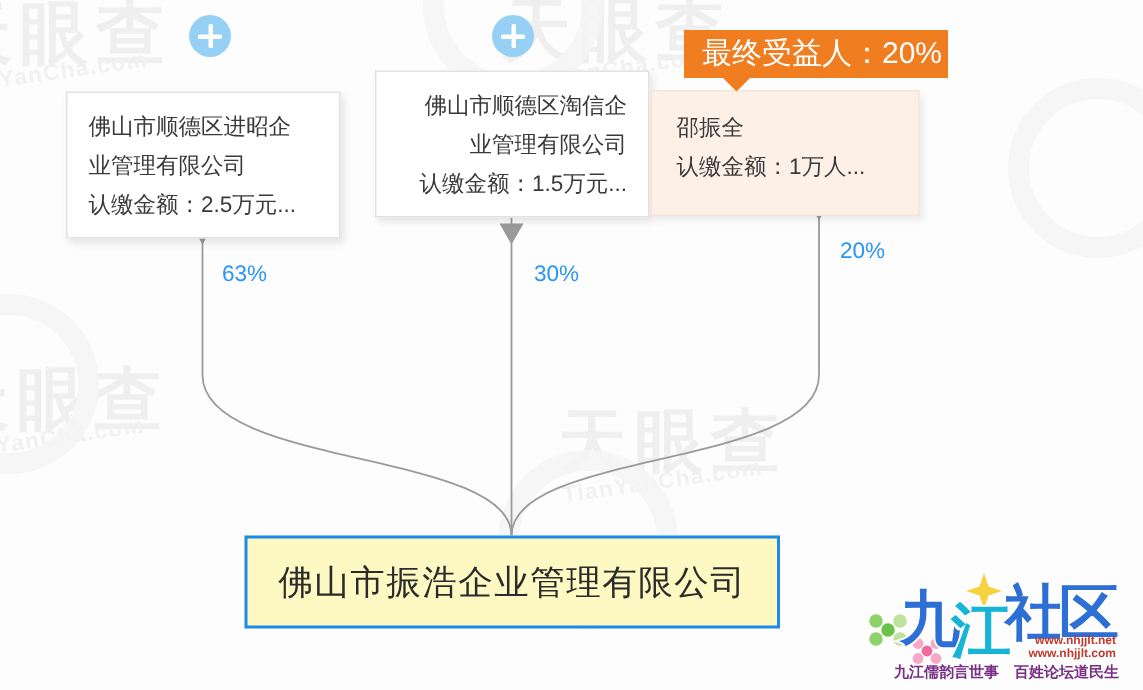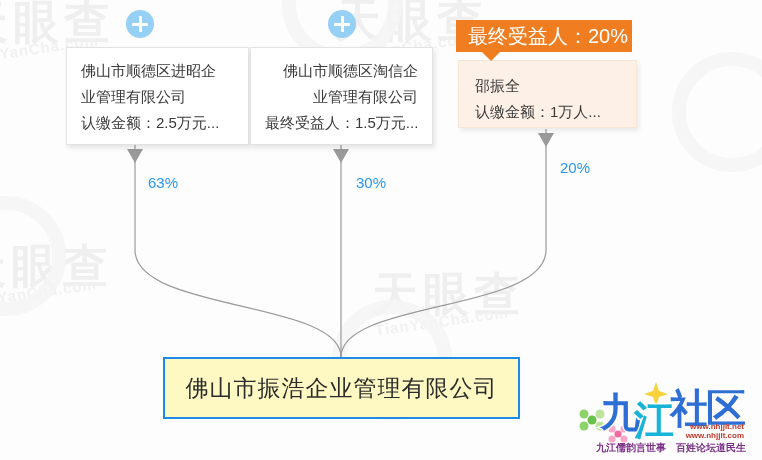--- a/index.html
+++ b/index.html
@@ -224,38 +224,38 @@
     <path d="M546,129 L546,250 C546,312 341,300 341,357" fill="none" stroke="#9a9a9a" stroke-width="1.2"></path>
 
     <polygon points="127,149 143,149 135,163" fill="#9a9a9a"></polygon>
     <polygon points="333,149 349,149 341,163" fill="#9a9a9a"></polygon>
     <polygon points="538,133 554,133 546,147" fill="#9a9a9a"></polygon>
   </svg>
 
   <div class="plus-badge" style="left:126px; top:10px;"></div>
   <div class="plus-badge" style="left:328px; top:10px;"></div>
 
-  <div class="card" style="left:44px; top:47px; width:183px; height:98px;margin-left:22px;">
+  <div class="card" style="left:44px; top:61px; width:183px; height:98px;">
     <div class="line">佛山市顺德区进昭企</div>
     <div class="line">业管理有限公司</div>
     <div class="amount">认缴金额：2.5万元...</div>
   </div>
 
   <div class="card" style="left:250px; top:47px; width:183px; height:98px;text-align:right;">
     <div class="line">佛山市顺德区淘信企</div>
     <div class="line">业管理有限公司</div>
-    <div class="amount">最终受益人：1.5万元...</div>
+    <div class="amount">认缴金额：1.5万元...</div>
   </div>
 
   <div class="beneficiary-banner" style="left:456px; top:20px; width:176px;">
     <span>最终受益人：20%</span>
     <span class="tail"></span>
   </div>
 
-  <div class="card person" style="left:458px; top:60px; width:179px; height:68px;">
+  <div class="card person" style="left:434px; top:60px; width:179px; height:84px;">
     <div class="line">邵振全</div>
     <div class="amount">认缴金额：1万人...</div>
   </div>
 
   <div class="pct" style="left:148px; top:148px;">63%</div>
   <div class="pct" style="left:356px; top:148px;">30%</div>
   <div class="pct" style="left:560px; top:133px;">20%</div>
 
   <div class="company-box">
     <span class="name">佛山市振浩企业管理有限公司</span>

